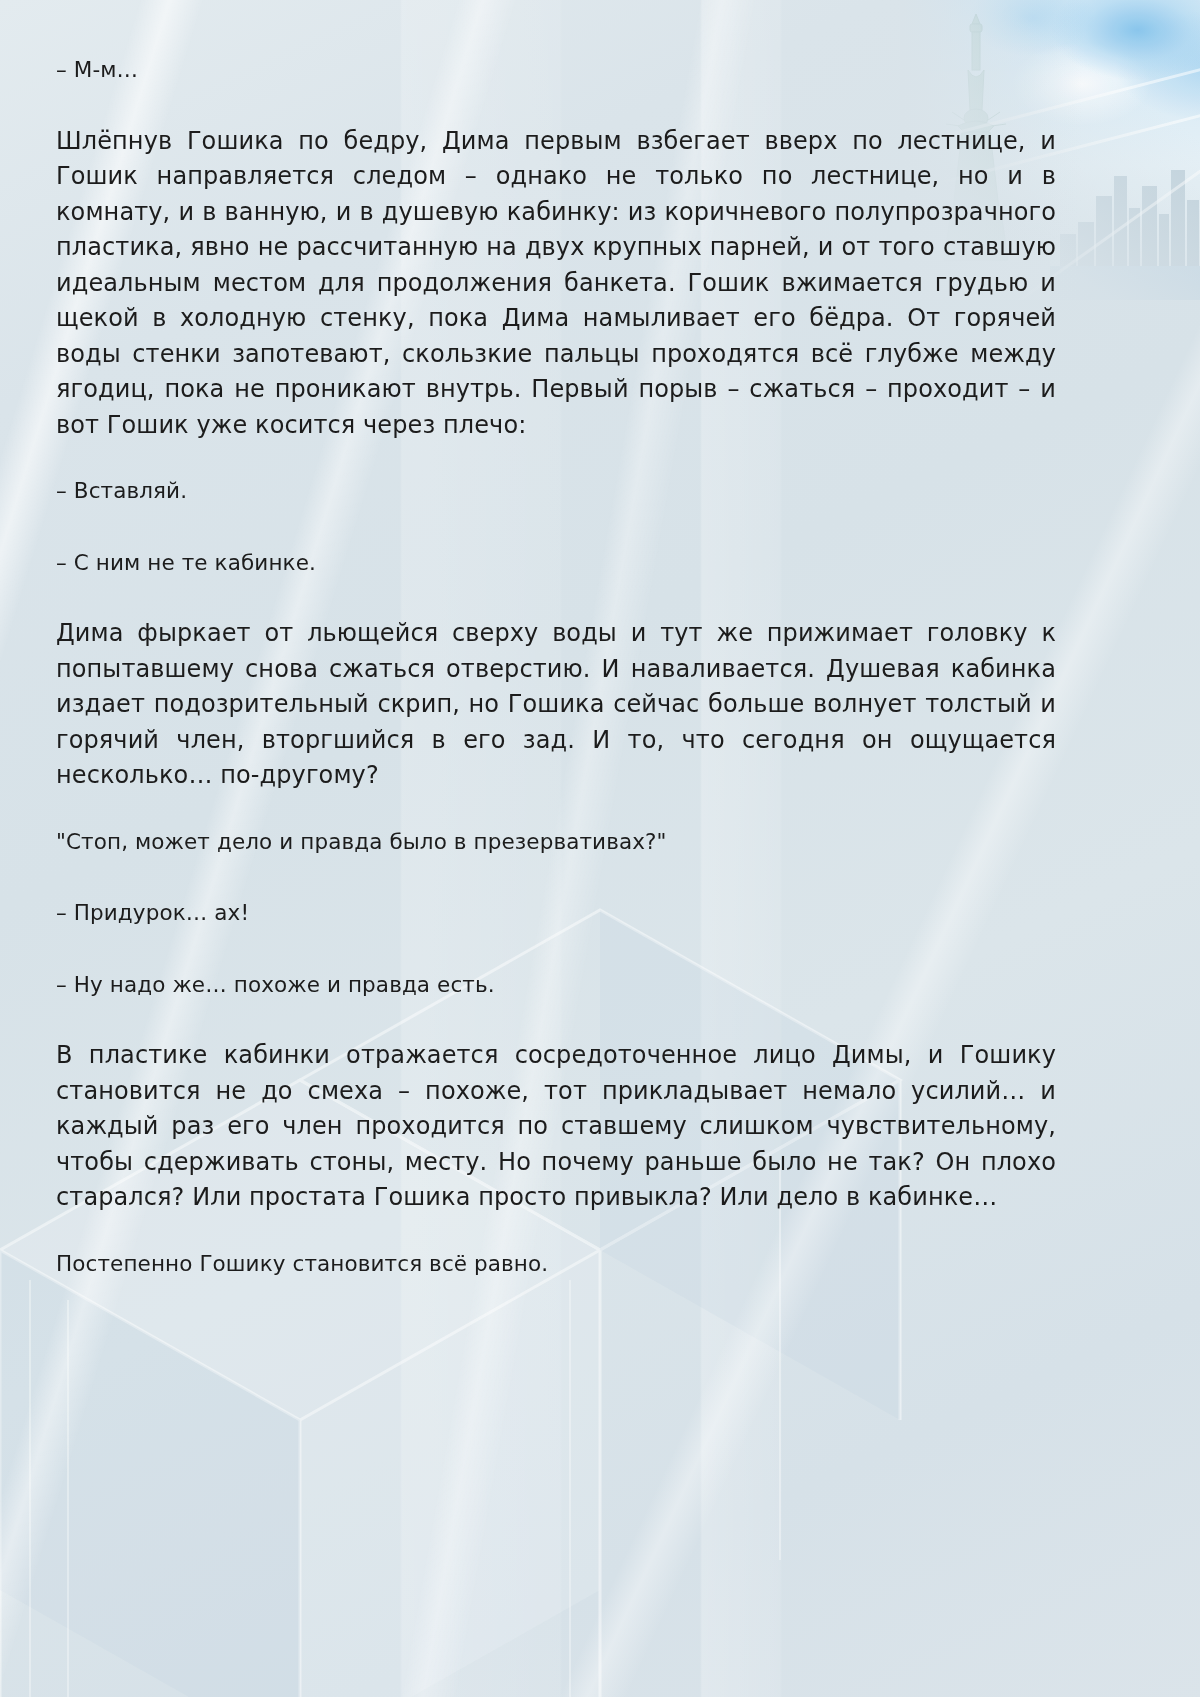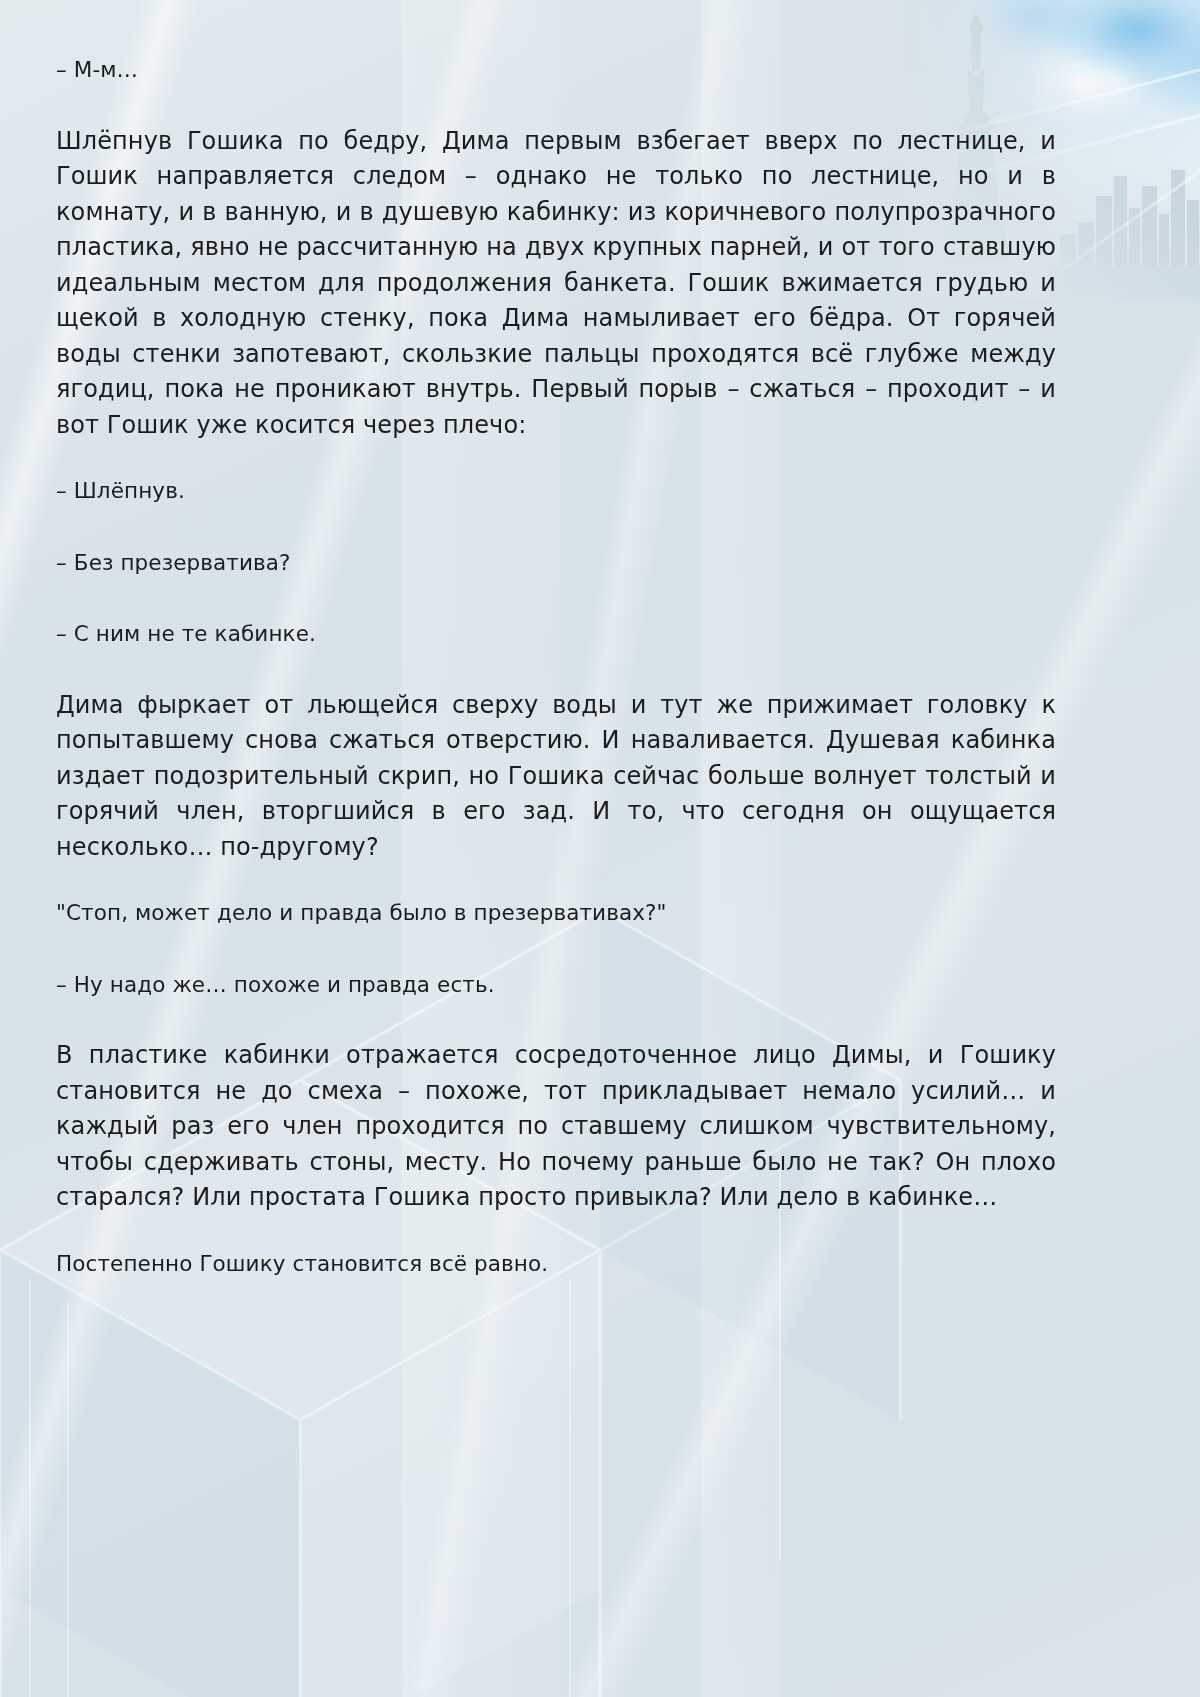--- a/index.html
+++ b/index.html
@@ -208,23 +208,23 @@
         <path d="M 120 300 L 330 150"></path>
       </g>
     </svg>
     <div class="photo-fade"></div>
     <div class="photo-fade-left"></div>
   </div>
 
   <div class="content" id="content">
       <p class="line">– М-м…</p>
       <p class="para">Шлёпнув Гошика по бедру, Дима первым взбегает вверх по лестнице, и Гошик направляется следом – однако не только по лестнице, но и в комнату, и в ванную, и в душевую кабинку: из коричневого полупрозрачного пластика, явно не рассчитанную на двух крупных парней, и от того ставшую идеальным местом для продолжения банкета. Гошик вжимается грудью и щекой в холодную стенку, пока Дима намыливает его бёдра. От горячей воды стенки запотевают, скользкие пальцы проходятся всё глубже между ягодиц, пока не проникают внутрь. Первый порыв – сжаться – проходит – и вот Гошик уже косится через плечо:</p>
-      <p class="line">– Шлёпнув.</p>
-      <p class="line">– Без презерватива?</p>
+      <p class="line">– Вставляй.</p>
       <p class="line">– С ним не те кабинке.</p>
       <p class="para">Дима фыркает от льющейся сверху воды и тут же прижимает головку к попытавшему снова сжаться отверстию. И наваливается. Душевая кабинка издает подозрительный скрип, но Гошика сейчас больше волнует толстый и горячий член, вторгшийся в его зад. И то, что сегодня он ощущается несколько… по-другому?</p>
       <p class="line">"Стоп, может дело и правда было в презервативах?"</p>
+      <p class="line">– Придурок… ах!</p>
       <p class="line">– Ну надо же… похоже и правда есть.</p>
       <p class="para">В пластике кабинки отражается сосредоточенное лицо Димы, и Гошику становится не до смеха – похоже, тот прикладывает немало усилий… и каждый раз его член проходится по ставшему слишком чувствительному, чтобы сдерживать стоны, месту. Но почему раньше было не так? Он плохо старался? Или простата Гошика просто привыкла? Или дело в кабинке…</p>
       <p class="line">Постепенно Гошику становится всё равно.</p>
     </div>
 
 </div>
 
 </body></html>

